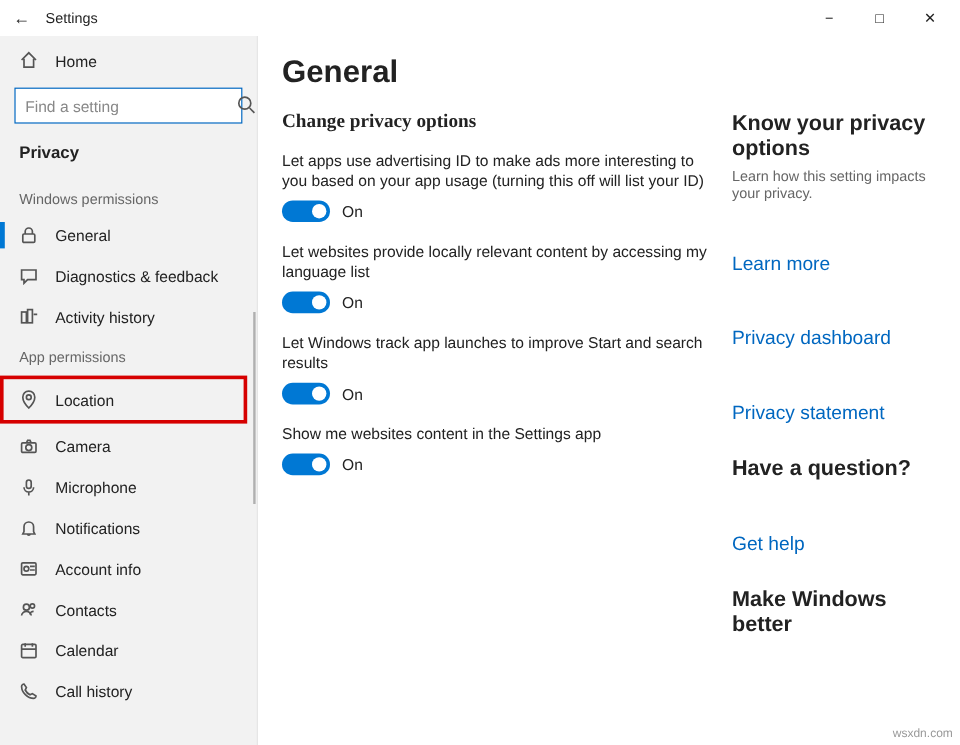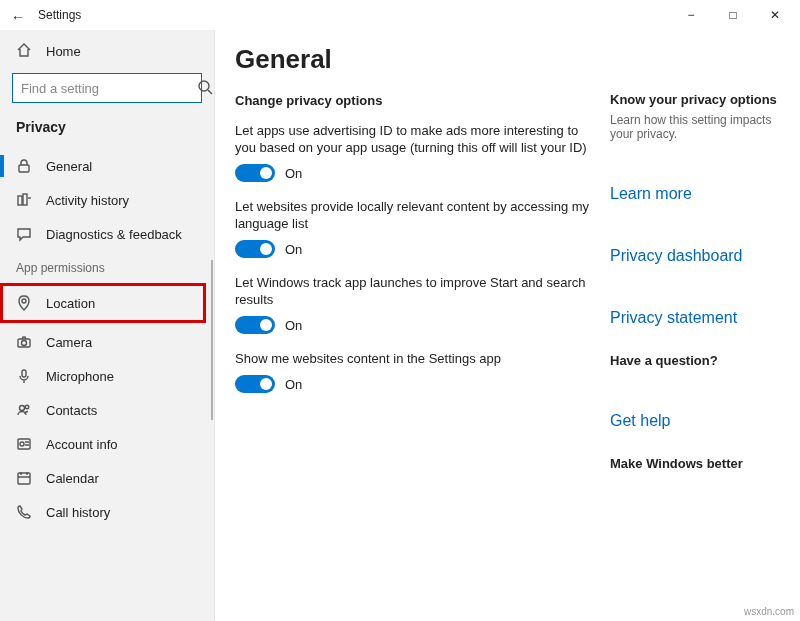--- a/index.html
+++ b/index.html
@@ -20,29 +20,29 @@
 .navitem { display: flex; align-items: center; gap: 14px; padding: 9px 16px; cursor: pointer; font-size: 13px; position: relative; }
 .navitem.active::before { content:""; position:absolute; left:0; top:6px; bottom:6px; width:4px; background:#0078d4; }
 .navitem .icon { width: 16px; height:16px; display:inline-flex; align-items:center; justify-content:center; font-size:14px; color:#333; }
 .highlight-box { border: 3px solid #d60000; margin: 2px 8px 2px 0; padding-left: 0; }
 .highlight-box .navitem { padding-left: 13px; }
 .scrollthumb { position: absolute; right: 1px; top: 230px; width: 2px; height: 160px; background: #b0b0b0; }
 .sidebar { position: relative; }
 .main { flex: 1; display: flex; padding: 14px 20px 0 20px; }
 .content { flex: 1; max-width: 390px; }
 h1 { font-weight: 600; font-size: 26px; margin-bottom: 18px; }
-h2 { font-weight: 600; font-size: 13px; margin-bottom: 14px; }
+h2 { font-weight: 600; font-size: 16px; margin-bottom: 14px; font-family: Liberation Serif, serif; }
 .option { margin-bottom: 16px; }
 .option p { font-size: 13px; color: #222; line-height: 17px; margin-bottom: 8px; max-width: 360px; }
 .toggle-row { display: flex; align-items: center; gap: 10px; }
 .toggle { width: 40px; height: 18px; border-radius: 10px; background: #0078d4; position: relative; cursor: pointer; }
 .toggle::after { content:""; position:absolute; right:3px; top:3px; width:12px; height:12px; background:#fff; border-radius:50%; }
 .toggle-label { font-size: 13px; }
 .aside { width: 170px; padding-top: 48px; }
-.aside h3 { font-size: 13px; font-weight: 600; margin-bottom: 6px; }
+.aside h3 { font-size: 18px; font-weight: 600; margin-bottom: 6px; }
 .aside p { font-size: 12px; color: #666; margin-bottom: 8px; }
 .aside a { display: block; color: #0067c0; font-size: 16px; text-decoration: none; margin-bottom: 4px; cursor: pointer; margin-top: 44px; }
 .aside .group { margin-bottom: 26px; }
 .watermark { position: fixed; right: 6px; bottom: 4px; font-size: 10px; color: #999; }
 svg { width: 16px; height: 16px; stroke: #555; stroke-width: 1.4; fill: none; }
 </style>
 </head>
 <body>
 
 <div class="titlebar">
@@ -64,46 +64,47 @@
     </div>
     <div class="searchwrap">
       <input placeholder="Find a setting" style="">
       <span><svg viewBox="0 0 16 16">
             <circle cx="7" cy="7" r="5"></circle>
             <path d="M11 11 L15 15"></path>
           </svg></span>
     </div>
     <div class="section-current">Privacy</div>
 
+    <div class="section-head">Windows permissions</div>
     <div class="navitem active">
       <span class="icon">
           <svg viewBox="0 0 16 16">
             <rect x="3" y="7" width="10" height="7" rx="1"></rect>
             <path d="M5 7 V5 a3 3 0 0 1 6 0 V7"></path>
           </svg>
         </span>
       <span>General</span>
+    </div>
+    <div class="navitem">
+      <span class="icon">
+          <svg viewBox="0 0 16 16">
+            <path d="M2 3h12v8H7l-3 3v-3H2z"></path>
+          </svg>
+        </span>
+      <span>Diagnostics &amp; feedback</span>
     </div>
     <div class="navitem">
       <span class="icon">
           <svg viewBox="0 0 16 16">
             <rect x="2" y="4" width="4" height="9"></rect>
             <rect x="7" y="2" width="4" height="11"></rect>
             <path d="M12 6h3"></path>
           </svg>
         </span>
       <span>Activity history</span>
-    </div>
-    <div class="navitem">
-      <span class="icon">
-          <svg viewBox="0 0 16 16">
-            <path d="M2 3h12v8H7l-3 3v-3H2z"></path>
-          </svg>
-        </span>
-      <span>Diagnostics &amp; feedback</span>
     </div>
 
     <div class="section-head">App permissions</div>
     <div class="highlight-box">
       <div class="navitem">
         <span class="icon">
             <svg viewBox="0 0 16 16">
               <path d="M8 1 C5 1 3 3 3 6 C3 10 8 15 8 15 C8 15 13 10 13 6 C13 3 11 1 8 1 Z"></path>
               <circle cx="8" cy="6" r="2"></circle>
             </svg>
@@ -126,37 +127,46 @@
           <svg viewBox="0 0 16 16">
             <rect x="6" y="2" width="4" height="7" rx="2"></rect>
             <path d="M4 8a4 4 0 0 0 8 0M8 12v3"></path>
           </svg>
         </span>
       <span>Microphone</span>
     </div>
     <div class="navitem">
       <span class="icon">
           <svg viewBox="0 0 16 16">
+            <path d="M4 11V7a4 4 0 0 1 8 0v4l1 2H3z"></path>
+            <path d="M7 13a1 1 0 0 0 2 0"></path>
+          </svg>
+        </span>
+      <span>Notifications</span>
+    </div>
+    <div class="navitem">
+      <span class="icon">
+          <svg viewBox="0 0 16 16">
+            <rect x="2" y="3" width="12" height="10" rx="1"></rect>
+            <circle cx="6" cy="8" r="2"></circle>
+            <path d="M9 6h4M9 9h4"></path>
+          </svg>
+        </span>
+      <span>Account info</span>
+    </div>
+    <div class="navitem">
+      <span class="icon">
+          <svg viewBox="0 0 16 16">
             <circle cx="6" cy="6" r="2.5"></circle>
             <path d="M2 13c0-2 2-3.5 4-3.5s4 1.5 4 3.5"></path>
             <circle cx="11" cy="5" r="1.8"></circle>
             <path d="M9 12c0-1.5 1.5-2.5 3-2.5"></path>
           </svg>
         </span>
       <span>Contacts</span>
-    </div>
-    <div class="navitem">
-      <span class="icon">
-          <svg viewBox="0 0 16 16">
-            <rect x="2" y="3" width="12" height="10" rx="1"></rect>
-            <circle cx="6" cy="8" r="2"></circle>
-            <path d="M9 6h4M9 9h4"></path>
-          </svg>
-        </span>
-      <span>Account info</span>
     </div>
     <div class="navitem">
       <span class="icon">
           <svg viewBox="0 0 16 16">
             <rect x="2" y="3" width="12" height="11" rx="1"></rect>
             <path d="M2 7h12M5 2v3M11 2v3"></path>
           </svg>
         </span>
       <span>Calendar</span>
     </div>

